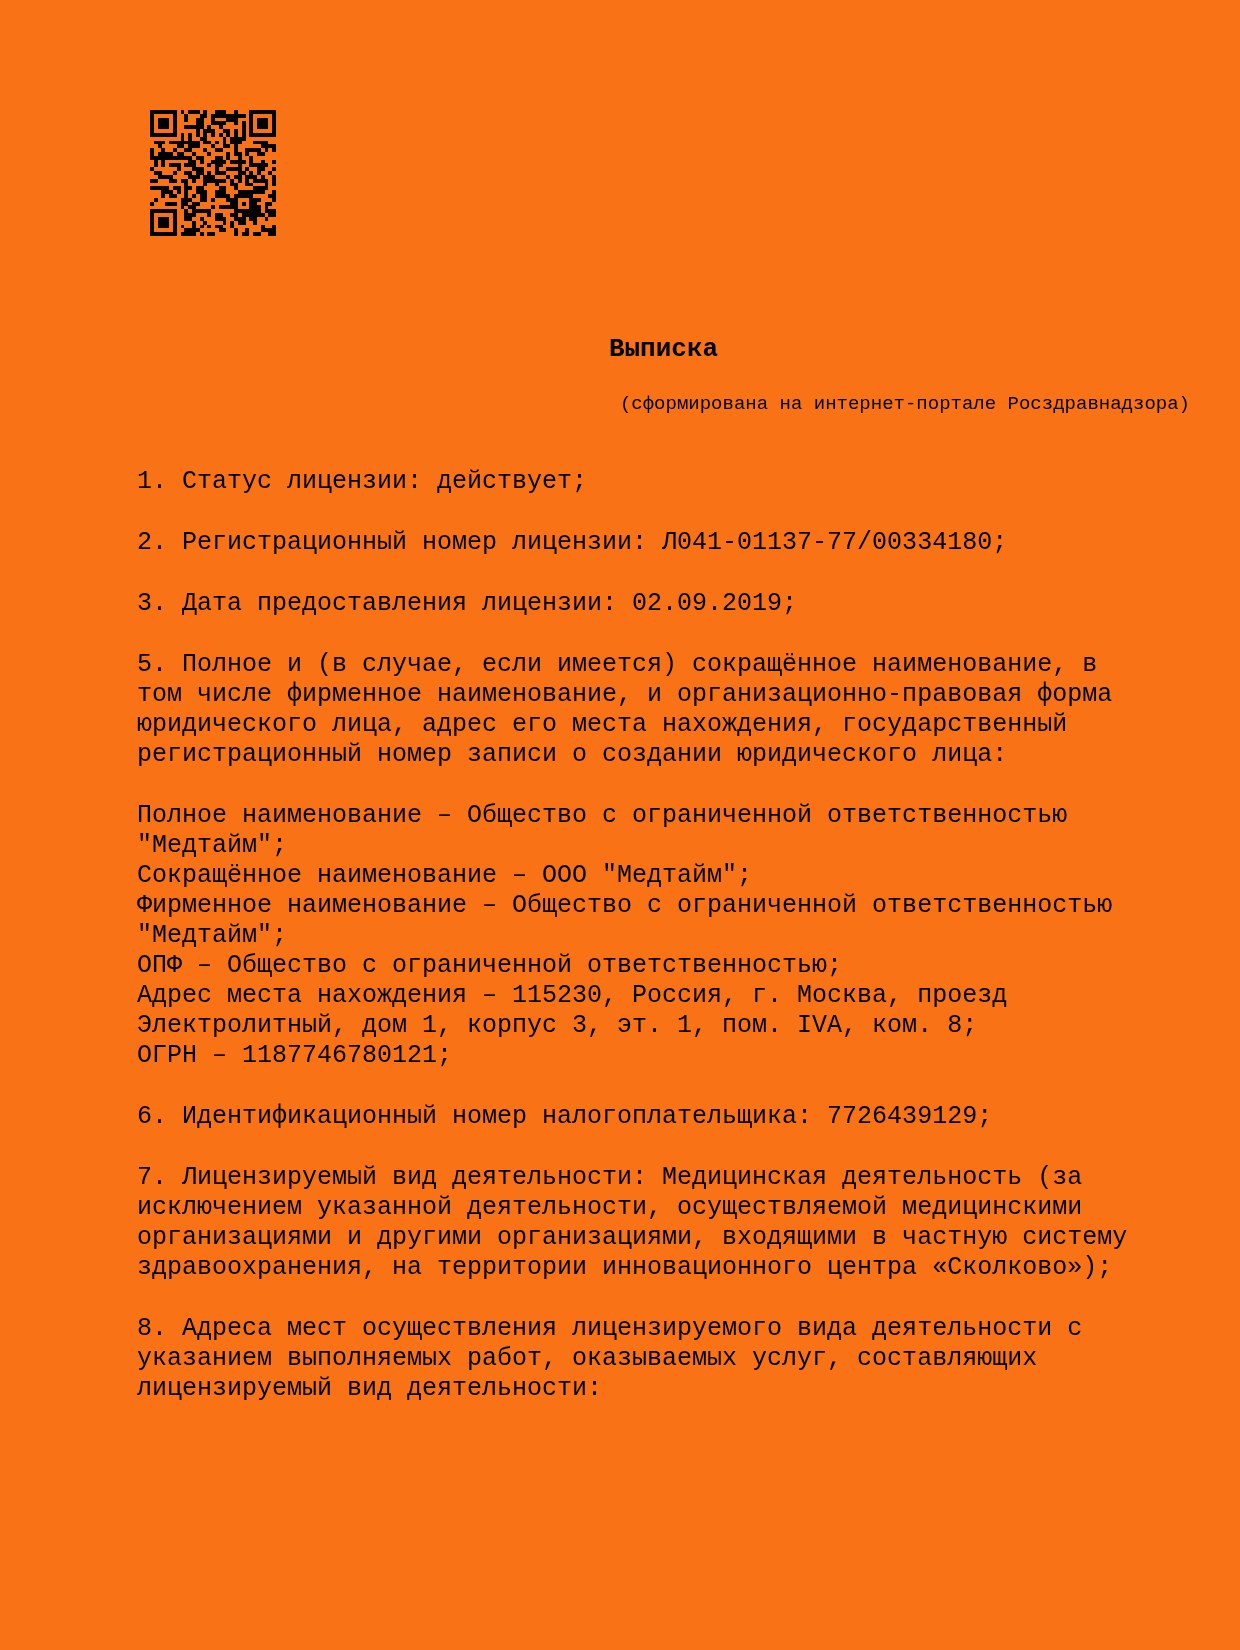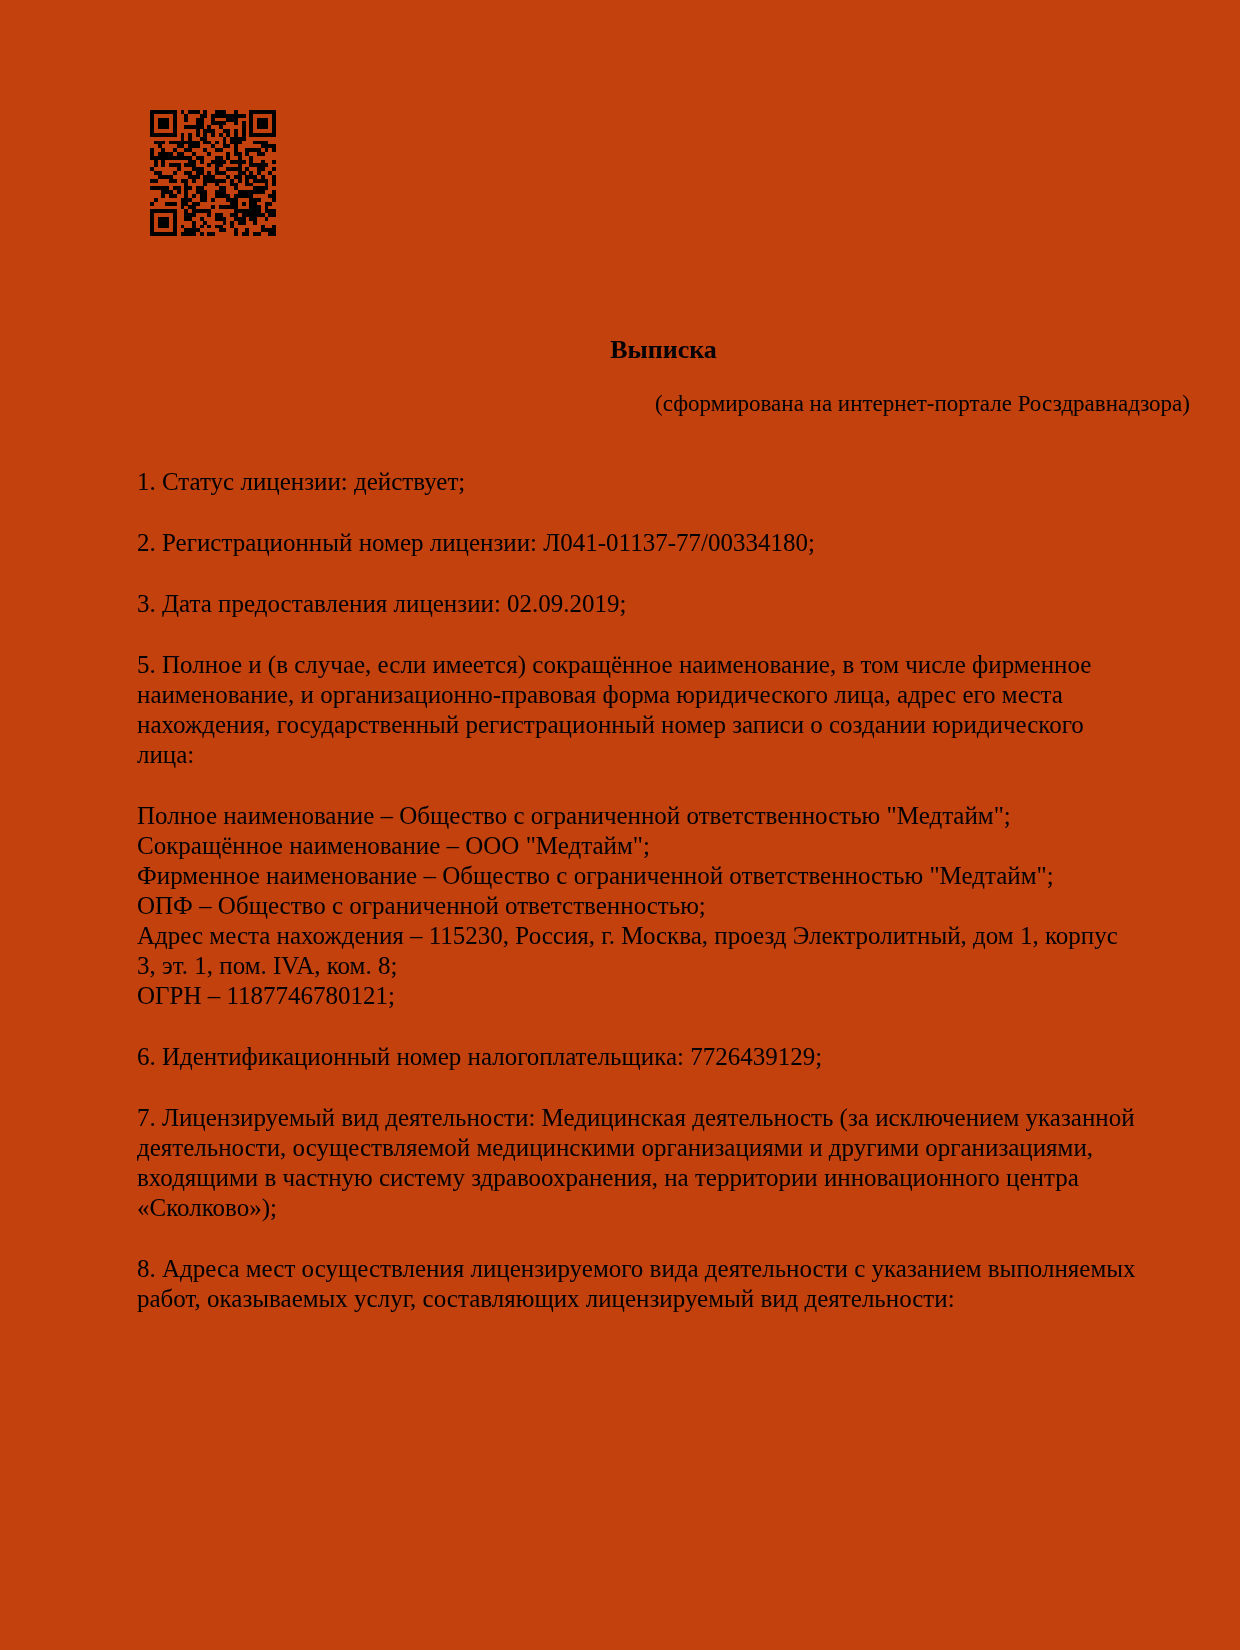--- a/index.html
+++ b/index.html
@@ -1,22 +1,22 @@
 <!DOCTYPE html>
 <html><head>
 <meta charset="utf-8">
 <style>
   html, body { margin: 0; padding: 0; background: #ffffff; }
   .page {
     position: relative;
     width: 1240px;
     height: 1650px;
-    background: #c2410c;
+    background: #f97316;
     color: #000000;
-    font-family: Liberation Serif, serif;
+    font-family: Liberation Mono, monospace;
     overflow: hidden;
   }
   .qr {
     position: absolute;
     left: 150px;
     top: 110px;
     width: 126px;
     height: 126px;
   }
   .qr svg { display: block; width: 126px; height: 126px; shape-rendering: crispEdges; }
@@ -28,21 +28,21 @@
   }
   .doc-title {
     padding-top: 331px;
     text-align: center;
     font-weight: bold;
     font-size: 26px;
     line-height: 37px;
   }
   .subtitle {
     text-align: right;
-    font-size: 23px;
+    font-size: 19px;
     line-height: 26px;
     margin-top: 23px;
   }
   .para {
     font-size: 25px;
     line-height: 30px;
     margin: 31px 0 0 0;
     width: 1005px;
     text-align: left;
   }

